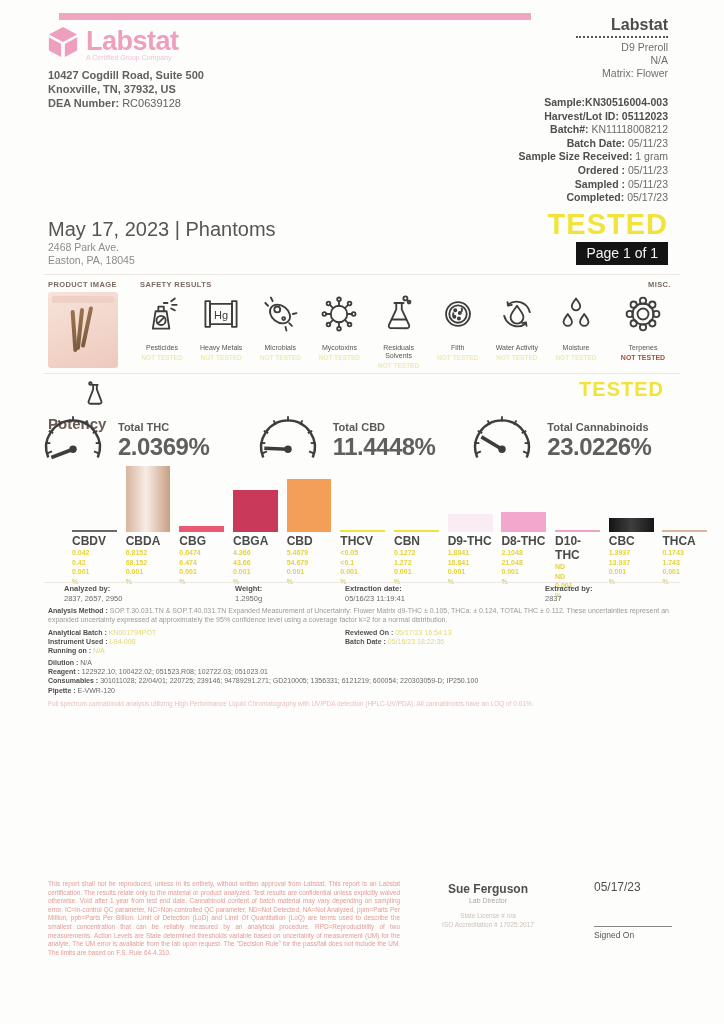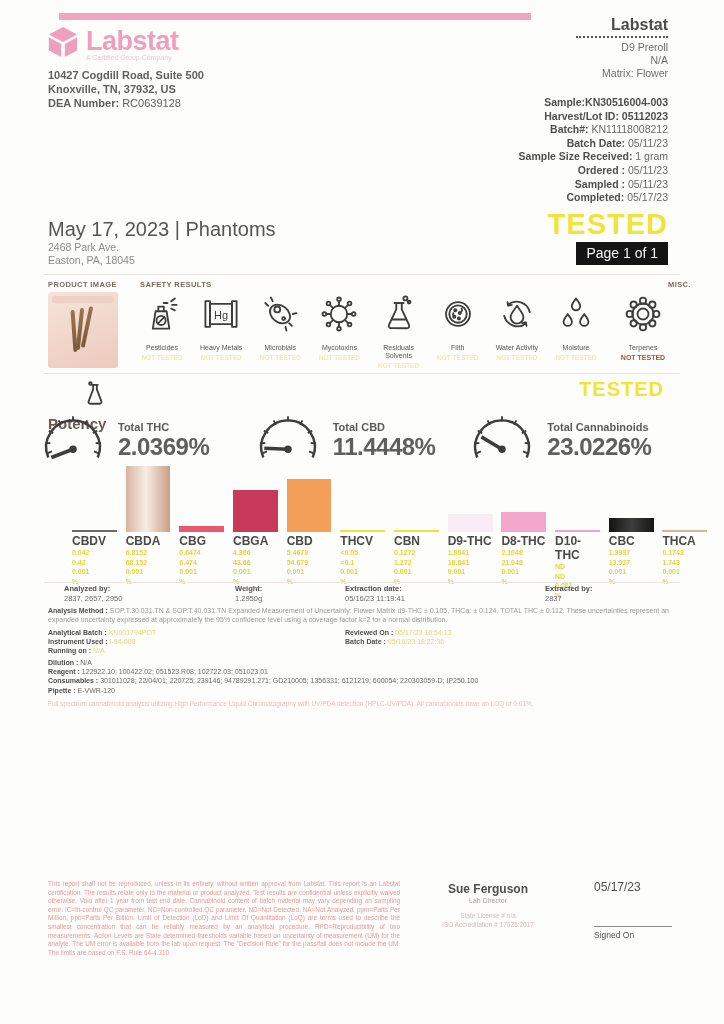--- a/index.html
+++ b/index.html
@@ -156,21 +156,21 @@
   <div class="abs client">
     <div class="client-title">May 17, 2023 | Phantoms</div>
     <div class="client-line">2468 Park Ave.</div>
     <div class="client-line">Easton, PA, 18045</div>
   </div>
 
   <div class="abs divider" style="top:274px"></div>
 
   <div class="abs sec-label" style="top:280px;left:48px">PRODUCT IMAGE</div>
   <div class="abs sec-label" style="top:280px;left:140px">SAFETY RESULTS</div>
-  <div class="abs sec-label" style="top:280px;left:668px">MISC.</div>
+  <div class="abs sec-label" style="top:280px;left:648px">MISC.</div>
 
   <div class="pouch">
     <span class="stick" style="left:30px;top:16px;transform:rotate(6deg)"></span>
     <span class="stick" style="left:37px;top:14px;transform:rotate(12deg)"></span>
     <span class="stick" style="left:24px;top:18px;transform:rotate(-4deg)"></span>
   </div>
 
   <div class="abs safety-row">
     <div class="safety-item">
       <div class="s-icon">

